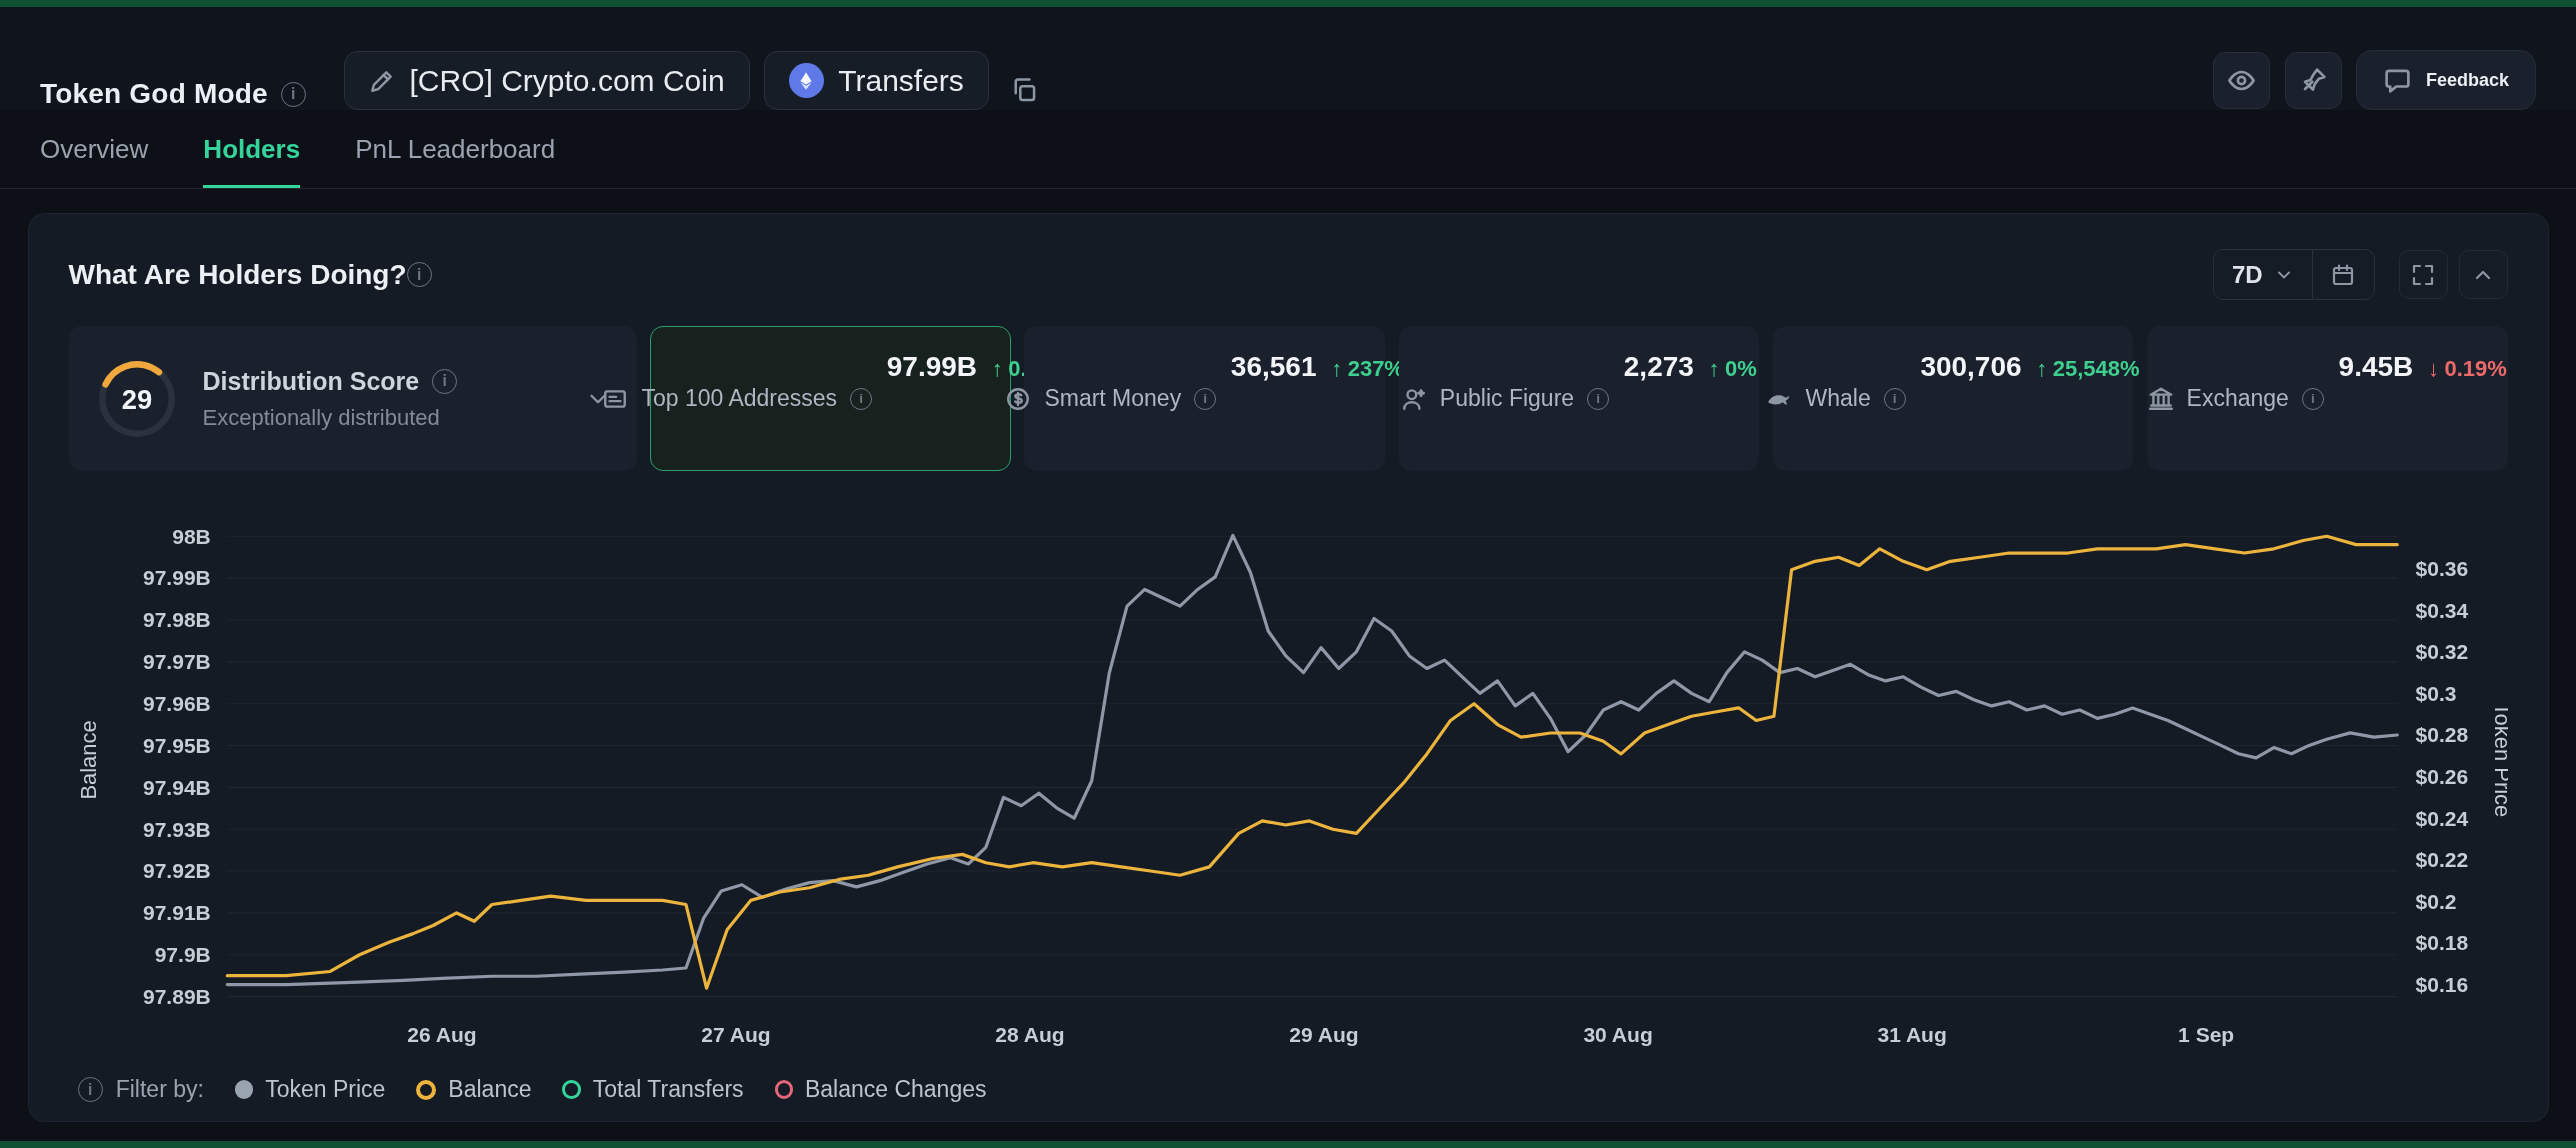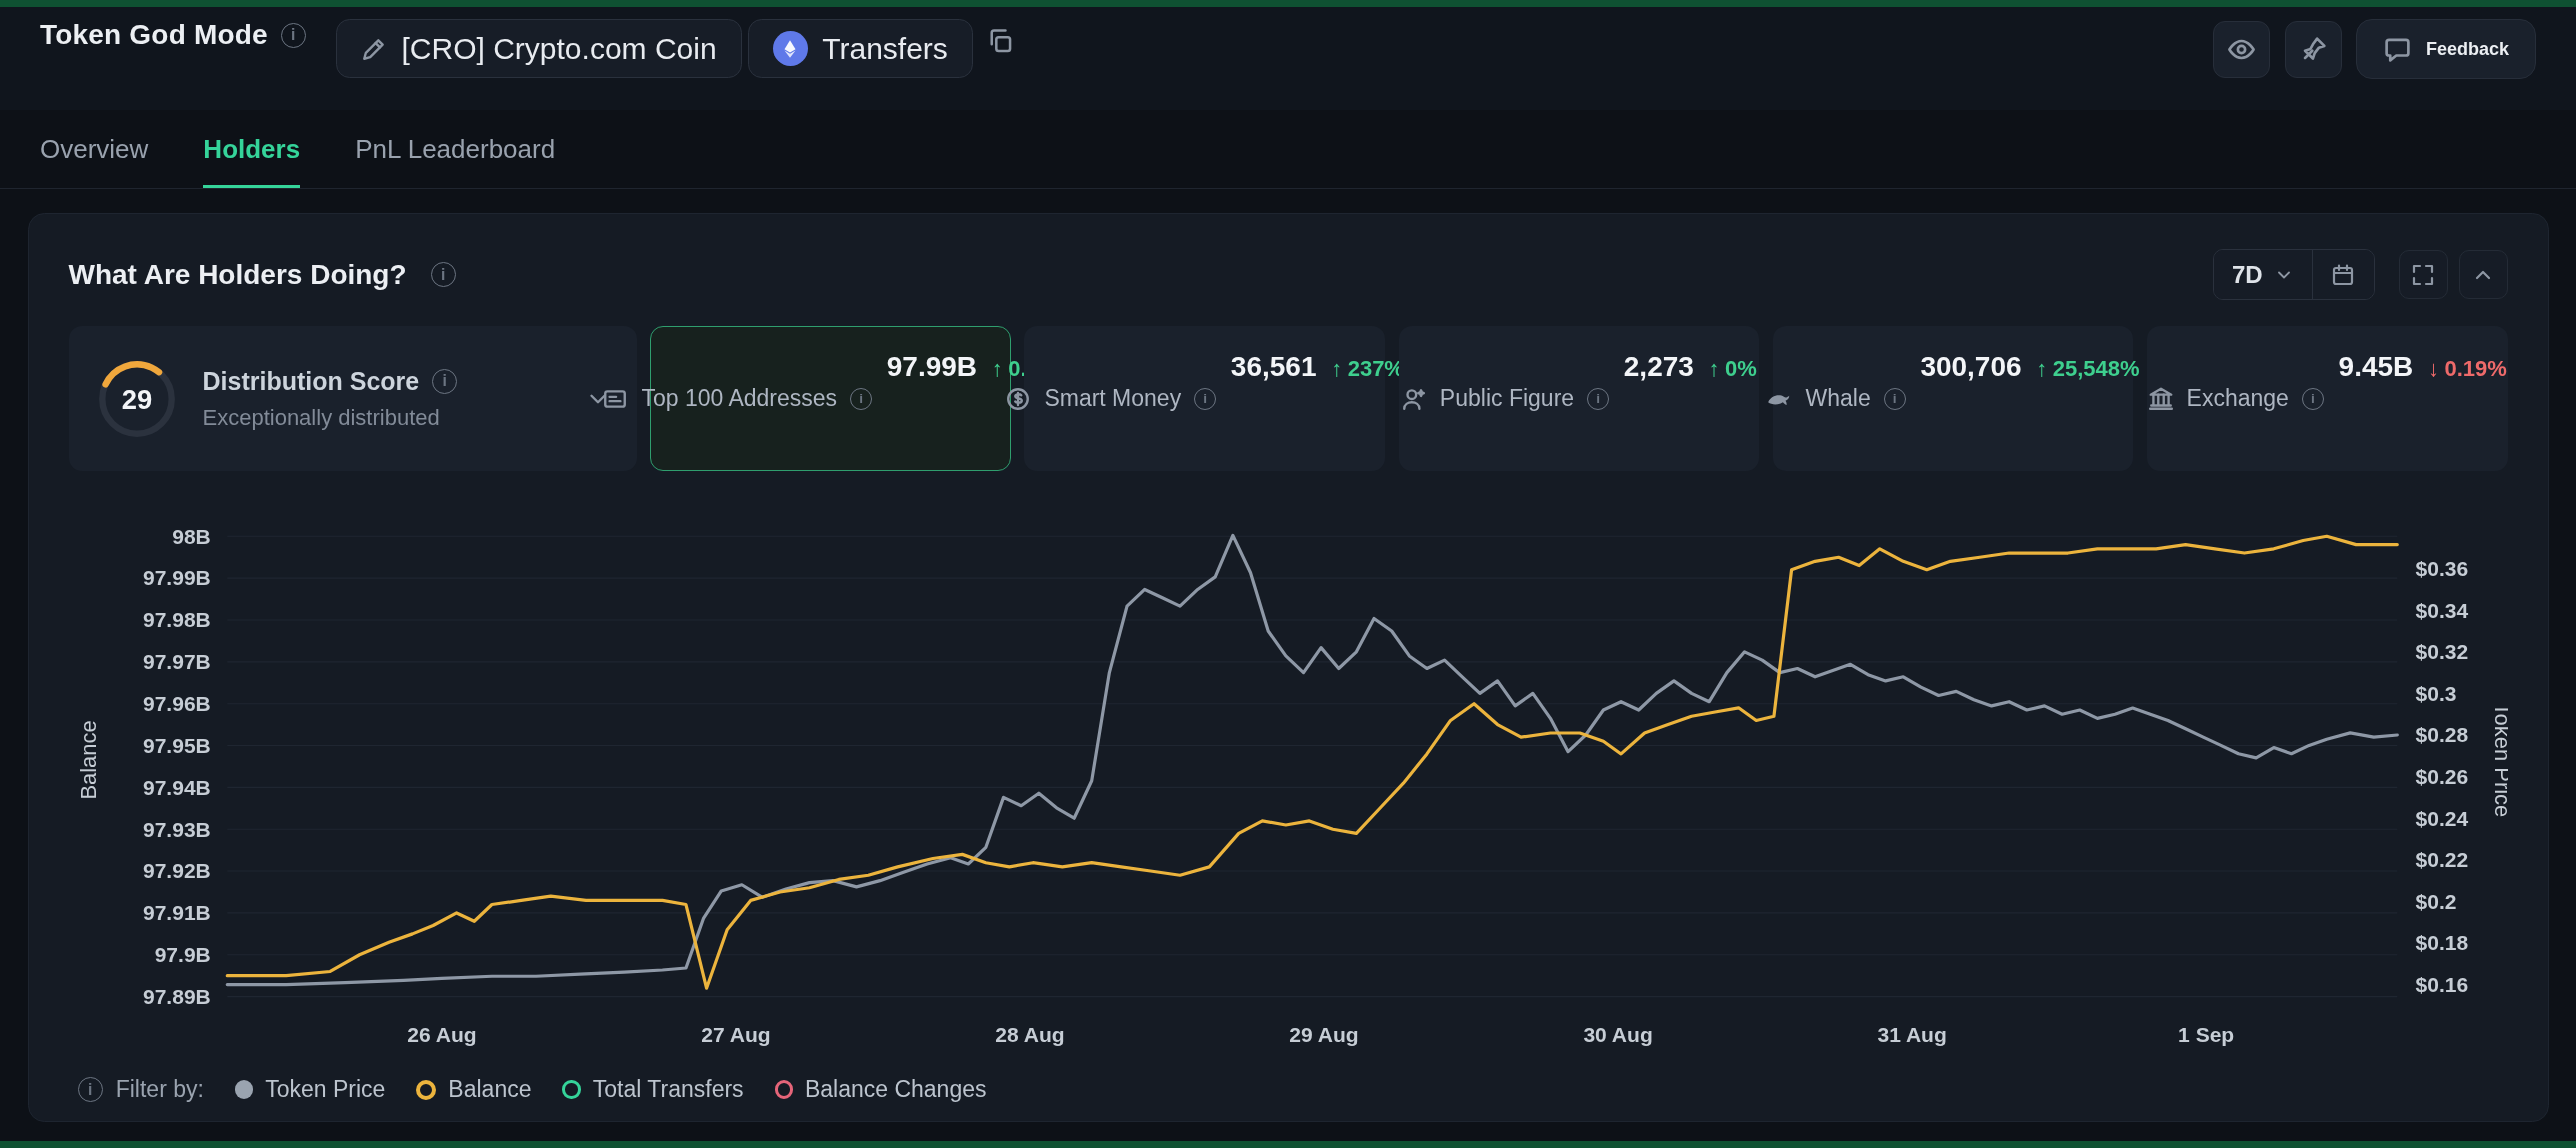--- a/index.html
+++ b/index.html
@@ -7,22 +7,22 @@
   body {
     width:2576px; height:1149px; overflow:hidden;
     font-family:"Liberation Sans", sans-serif;
     color:#eceff3;
   }
   .accent-bar { height:7.3px; background:var(--top_bar,#0f5132); }
   .accent-bar.bottom { position:absolute; bottom:0; left:0; right:0; }
 
   
   .app-header {
-    height:103px; display:flex; align-items:flex-start; gap:6px;
-    padding:12px 40px; background:#10151d;
+    height:103px; display:flex; align-items:flex-end; gap:14px;
+    padding:0 40px; background:#10151d;
   }
   .app-title { font-size:28px; font-weight:bold; letter-spacing:0.2px; display:flex; align-items:center; gap:13px; }
   .info {
     width:25px; height:25px; border-radius:50%; border:1.8px solid #6c7582; color:#6c7582;
     display:inline-flex; align-items:center; justify-content:center;
     font-size:15.6px; font-weight:bold; font-style:normal; flex:0 0 auto;
   }
   .pill {
     display:flex; align-items:center; gap:14.7px; height:59px; padding:0 24px;
     background:#171d27; border:1.4px solid #2a313d; border-radius:13.7px;
@@ -53,21 +53,21 @@
   }
   .tab.active { color:var(--accent,#35d49a); font-weight:600; border-bottom-color:var(--accent,#35d49a); }
 
   
   .main { padding:24px 27.5px; }
   .panel {
     background:#151b24; border:0.9px solid #1e2530; border-radius:16.5px;
     height:909px; padding:31px 40px 14.7px;
   }
   .panel-header { display:flex; align-items:center; height:59px; }
-  .panel-title { font-size:28px; font-weight:bold; display:flex; align-items:center; gap:24px; }
+  .panel-title { font-size:28px; font-weight:bold; display:flex; align-items:center; gap:0; }
   .panel-controls { margin-left:auto; display:flex; align-items:center; gap:24px; }
   .seg-group { display:flex; border:0.9px solid #2a313d; border-radius:10px; overflow:hidden; }
   .seg-btn {
     height:49px; background:#161c26; border:none; color:#dfe3e9; font-size:24px; font-weight:600;
     display:flex; align-items:center; gap:11px; padding:0 18.3px; cursor:pointer;
   }
   .seg-btn + .seg-btn { border-left:0.9px solid #2a313d; }
   .mini-btn {
     width:49px; height:49px; border-radius:10px; background:#161c26; border:0.9px solid #242b36;
     display:flex; align-items:center; justify-content:center; cursor:pointer;

